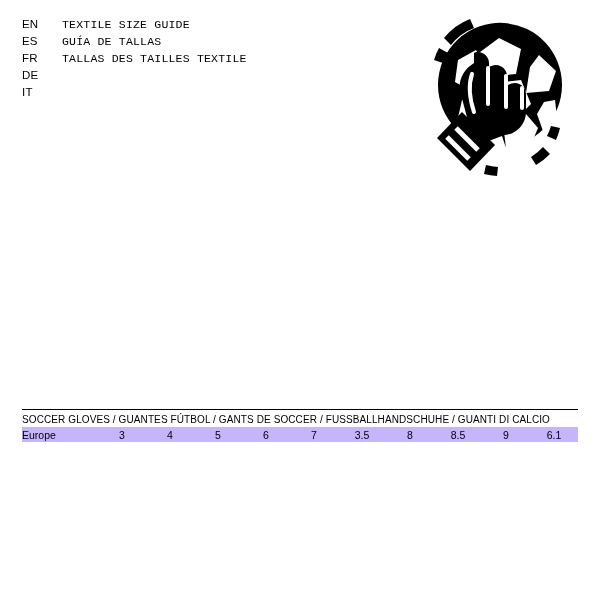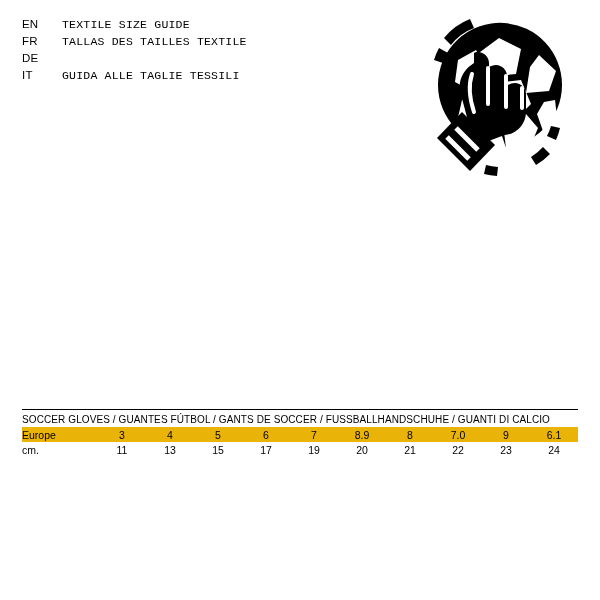--- a/index.html
+++ b/index.html
@@ -74,21 +74,21 @@
     width: 556px;
     table-layout: fixed;
   }
   table.size-table td {
     font-size: 10.5px;
     height: 15px;
     padding: 0;
     vertical-align: middle;
   }
   tr.row-shaded td {
-    background: #eab308;
+    background: #c4b5fd;
   }
   tr.row-plain td {
     background: #ffffff;
   }
   td.label-cell {
     text-align: left;
     padding-left: 4px;
     width: 76px;
   }
   td.val-cell {
@@ -105,29 +105,32 @@
 </style>
 </head>
 <body>
 
 <div class="lang-block">
   <div class="lang-row">
     <div class="lang-code">EN</div>
     <div class="lang-text">TEXTILE SIZE GUIDE</div>
   </div>
   <div class="lang-row">
+    <div class="lang-code">ES</div>
+    <div class="lang-text">GUÍA DE TALLAS</div>
+  </div>
+  <div class="lang-row">
     <div class="lang-code">FR</div>
     <div class="lang-text">TALLAS DES TAILLES TEXTILE</div>
   </div>
   <div class="lang-row">
     <div class="lang-code">DE</div>
   </div>
   <div class="lang-row">
     <div class="lang-code">IT</div>
-    <div class="lang-text">GUIDA ALLE TAGLIE TESSILI</div>
   </div>
 </div>
 
 <div class="illustration">
   <svg viewBox="0 0 186 186" xmlns="http://www.w3.org/2000/svg" aria-hidden="true">
     <g fill="#000000">
 
       <path d="M44 30 A62 62 0 0 1 70 11 L74 20 A52 52 0 0 0 51 37 Z"></path>
       <path d="M34 52 A62 62 0 0 1 39 40 L48 45 A52 52 0 0 0 43 55 Z"></path>
       <path d="M150 146 A62 62 0 0 1 136 157 L131 149 A52 52 0 0 0 143 139 Z"></path>
@@ -187,34 +190,21 @@
   <div class="table-caption">SOCCER GLOVES / GUANTES FÚTBOL / GANTS DE SOCCER / FUSSBALLHANDSCHUHE / GUANTI DI CALCIO</div>
   <table class="size-table">
     <tbody>
       <tr class="row-shaded">
         <td class="label-cell">Europe</td>
         <td class="val-cell">3</td>
         <td class="val-cell">4</td>
         <td class="val-cell">5</td>
         <td class="val-cell">6</td>
         <td class="val-cell">7</td>
-        <td class="val-cell">8.9</td>
+        <td class="val-cell">3.5</td>
         <td class="val-cell">8</td>
-        <td class="val-cell">7.0</td>
+        <td class="val-cell">8.5</td>
         <td class="val-cell">9</td>
         <td class="val-cell">6.1</td>
-      </tr>
-      <tr class="row-plain">
-        <td class="label-cell">cm.</td>
-        <td class="val-cell">11</td>
-        <td class="val-cell">13</td>
-        <td class="val-cell">15</td>
-        <td class="val-cell">17</td>
-        <td class="val-cell">19</td>
-        <td class="val-cell">20</td>
-        <td class="val-cell">21</td>
-        <td class="val-cell">22</td>
-        <td class="val-cell">23</td>
-        <td class="val-cell">24</td>
       </tr>
     </tbody>
   </table>
 </div>
 
 </body></html>

